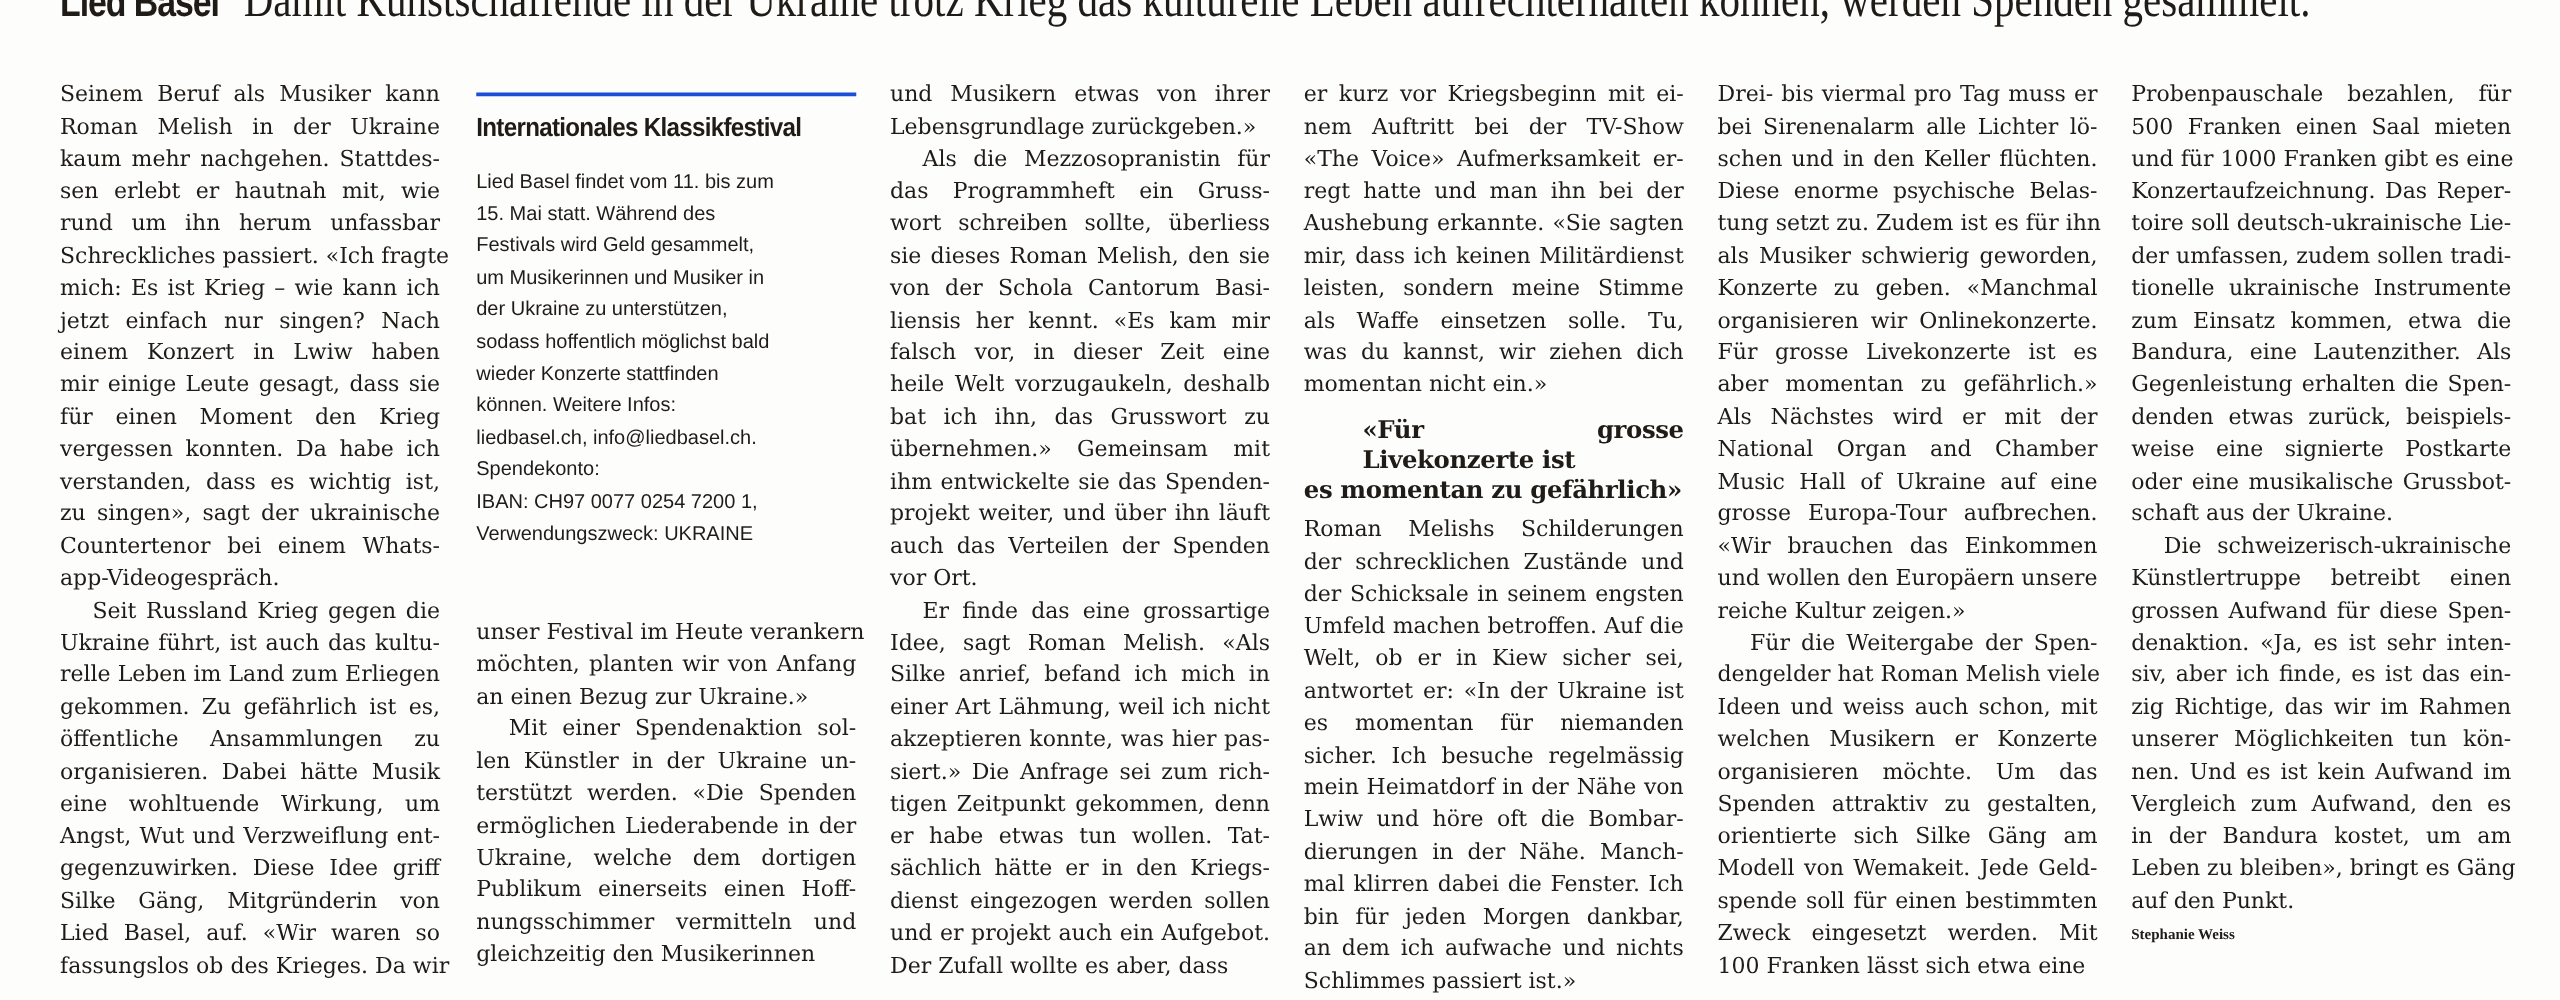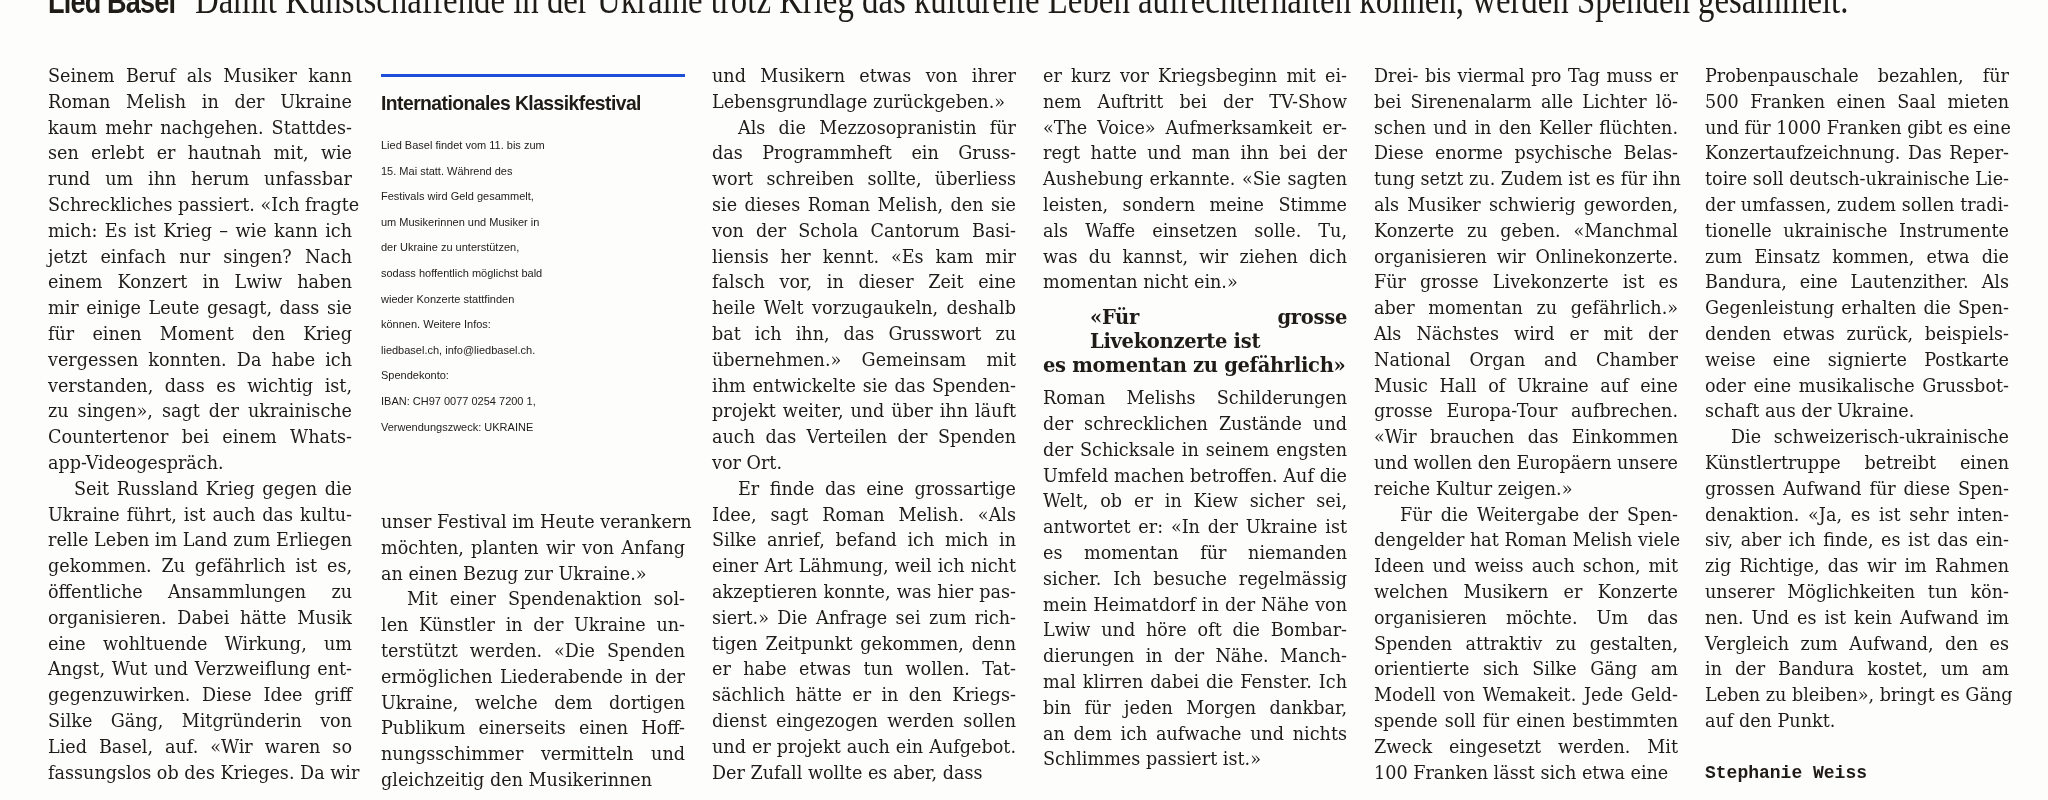--- a/index.html
+++ b/index.html
@@ -41,30 +41,30 @@
     position:absolute; left:381px; top:74px; width:304px;
     border-top:3px solid #1d4ed8; padding-top:14px;
     font-family:"Liberation Sans", sans-serif;
   }
   .infobox h3 {
     margin:0 0 18px 0; font-size:21px; font-weight:bold; letter-spacing:-0.6px;
     transform:scaleX(0.92); transform-origin:left;
     white-space:nowrap;
   }
   .infobox .info-line {
-    display:block; font-size:11px; line-height:25.6px; white-space:nowrap;
+    display:block; font-size:16px; line-height:25.6px; white-space:nowrap;
   }
 
   .subhead {
     font-family:"DejaVu Serif", serif; font-weight:bold; font-size:19.5px; line-height:24px;
     margin:10px 0 8px 0; letter-spacing:-0.3px;
   }
   .byline {
-    font-family:Liberation Mono, monospace; font-weight:bold; font-size:18px;
-    margin-top:26px; display:block;
+    font-family:Liberation Serif, serif; font-weight:bold; font-size:12px;
+    display:block;
   }
 </style>
 </head>
 <body>
 
 <div class="headline">
   <span class="kicker">Lied Basel</span>
   <span class="title">Damit Kunstschaffende in der Ukraine trotz Krieg das kulturelle Leben aufrechterhalten können, werden Spenden gesammelt.</span>
 </div>
 
@@ -113,21 +113,21 @@
       <span class="info-line">der Ukraine zu unterstützen,</span>
       <span class="info-line">sodass hoffentlich möglichst bald</span>
       <span class="info-line">wieder Konzerte stattfinden</span>
       <span class="info-line">können. Weitere Infos:</span>
       <span class="info-line">liedbasel.ch, info@liedbasel.ch.</span>
       <span class="info-line">Spendekonto:</span>
       <span class="info-line">IBAN: CH97 0077 0254 7200 1,</span>
       <span class="info-line">Verwendungszweck: UKRAINE</span>
     </div>
 </div>
-<div class="col" id="c2" style="top:510px">
+<div class="col" id="c2" style="top:494px">
     <p>
       <span class="line">unser Festival im Heute verankern</span>
       <span class="line">möchten, planten wir von Anfang</span>
       <span class="line last">an einen Bezug zur Ukraine.»</span>
     </p>
     <p>
       <span class="line" style="padding-left: 26px;">Mit einer Spendenaktion sol-</span>
       <span class="line">len Künstler in der Ukraine un-</span>
       <span class="line">terstützt werden. «Die Spenden</span>
       <span class="line">ermöglichen Liederabende in der</span>
@@ -174,20 +174,21 @@
       <span class="line last">Der Zufall wollte es aber, dass</span>
     </p>
   </div>
 <div class="col" id="c4">
     <p>
       <span class="line">er kurz vor Kriegsbeginn mit ei-</span>
       <span class="line">nem Auftritt bei der TV-Show</span>
       <span class="line">«The Voice» Aufmerksamkeit er-</span>
       <span class="line">regt hatte und man ihn bei der</span>
       <span class="line">Aushebung erkannte. «Sie sagten</span>
+      <span class="line">mir, dass ich keinen Militärdienst</span>
       <span class="line">leisten, sondern meine Stimme</span>
       <span class="line">als Waffe einsetzen solle. Tu,</span>
       <span class="line">was du kannst, wir ziehen dich</span>
       <span class="line last">momentan nicht ein.»</span>
     </p>
     <div class="subhead">
       <span style="display: block; margin-left: 47px;">«Für grosse Livekonzerte ist</span>
       <span style="display: block;">es momentan zu gefährlich»</span>
     </div>
     <p>

